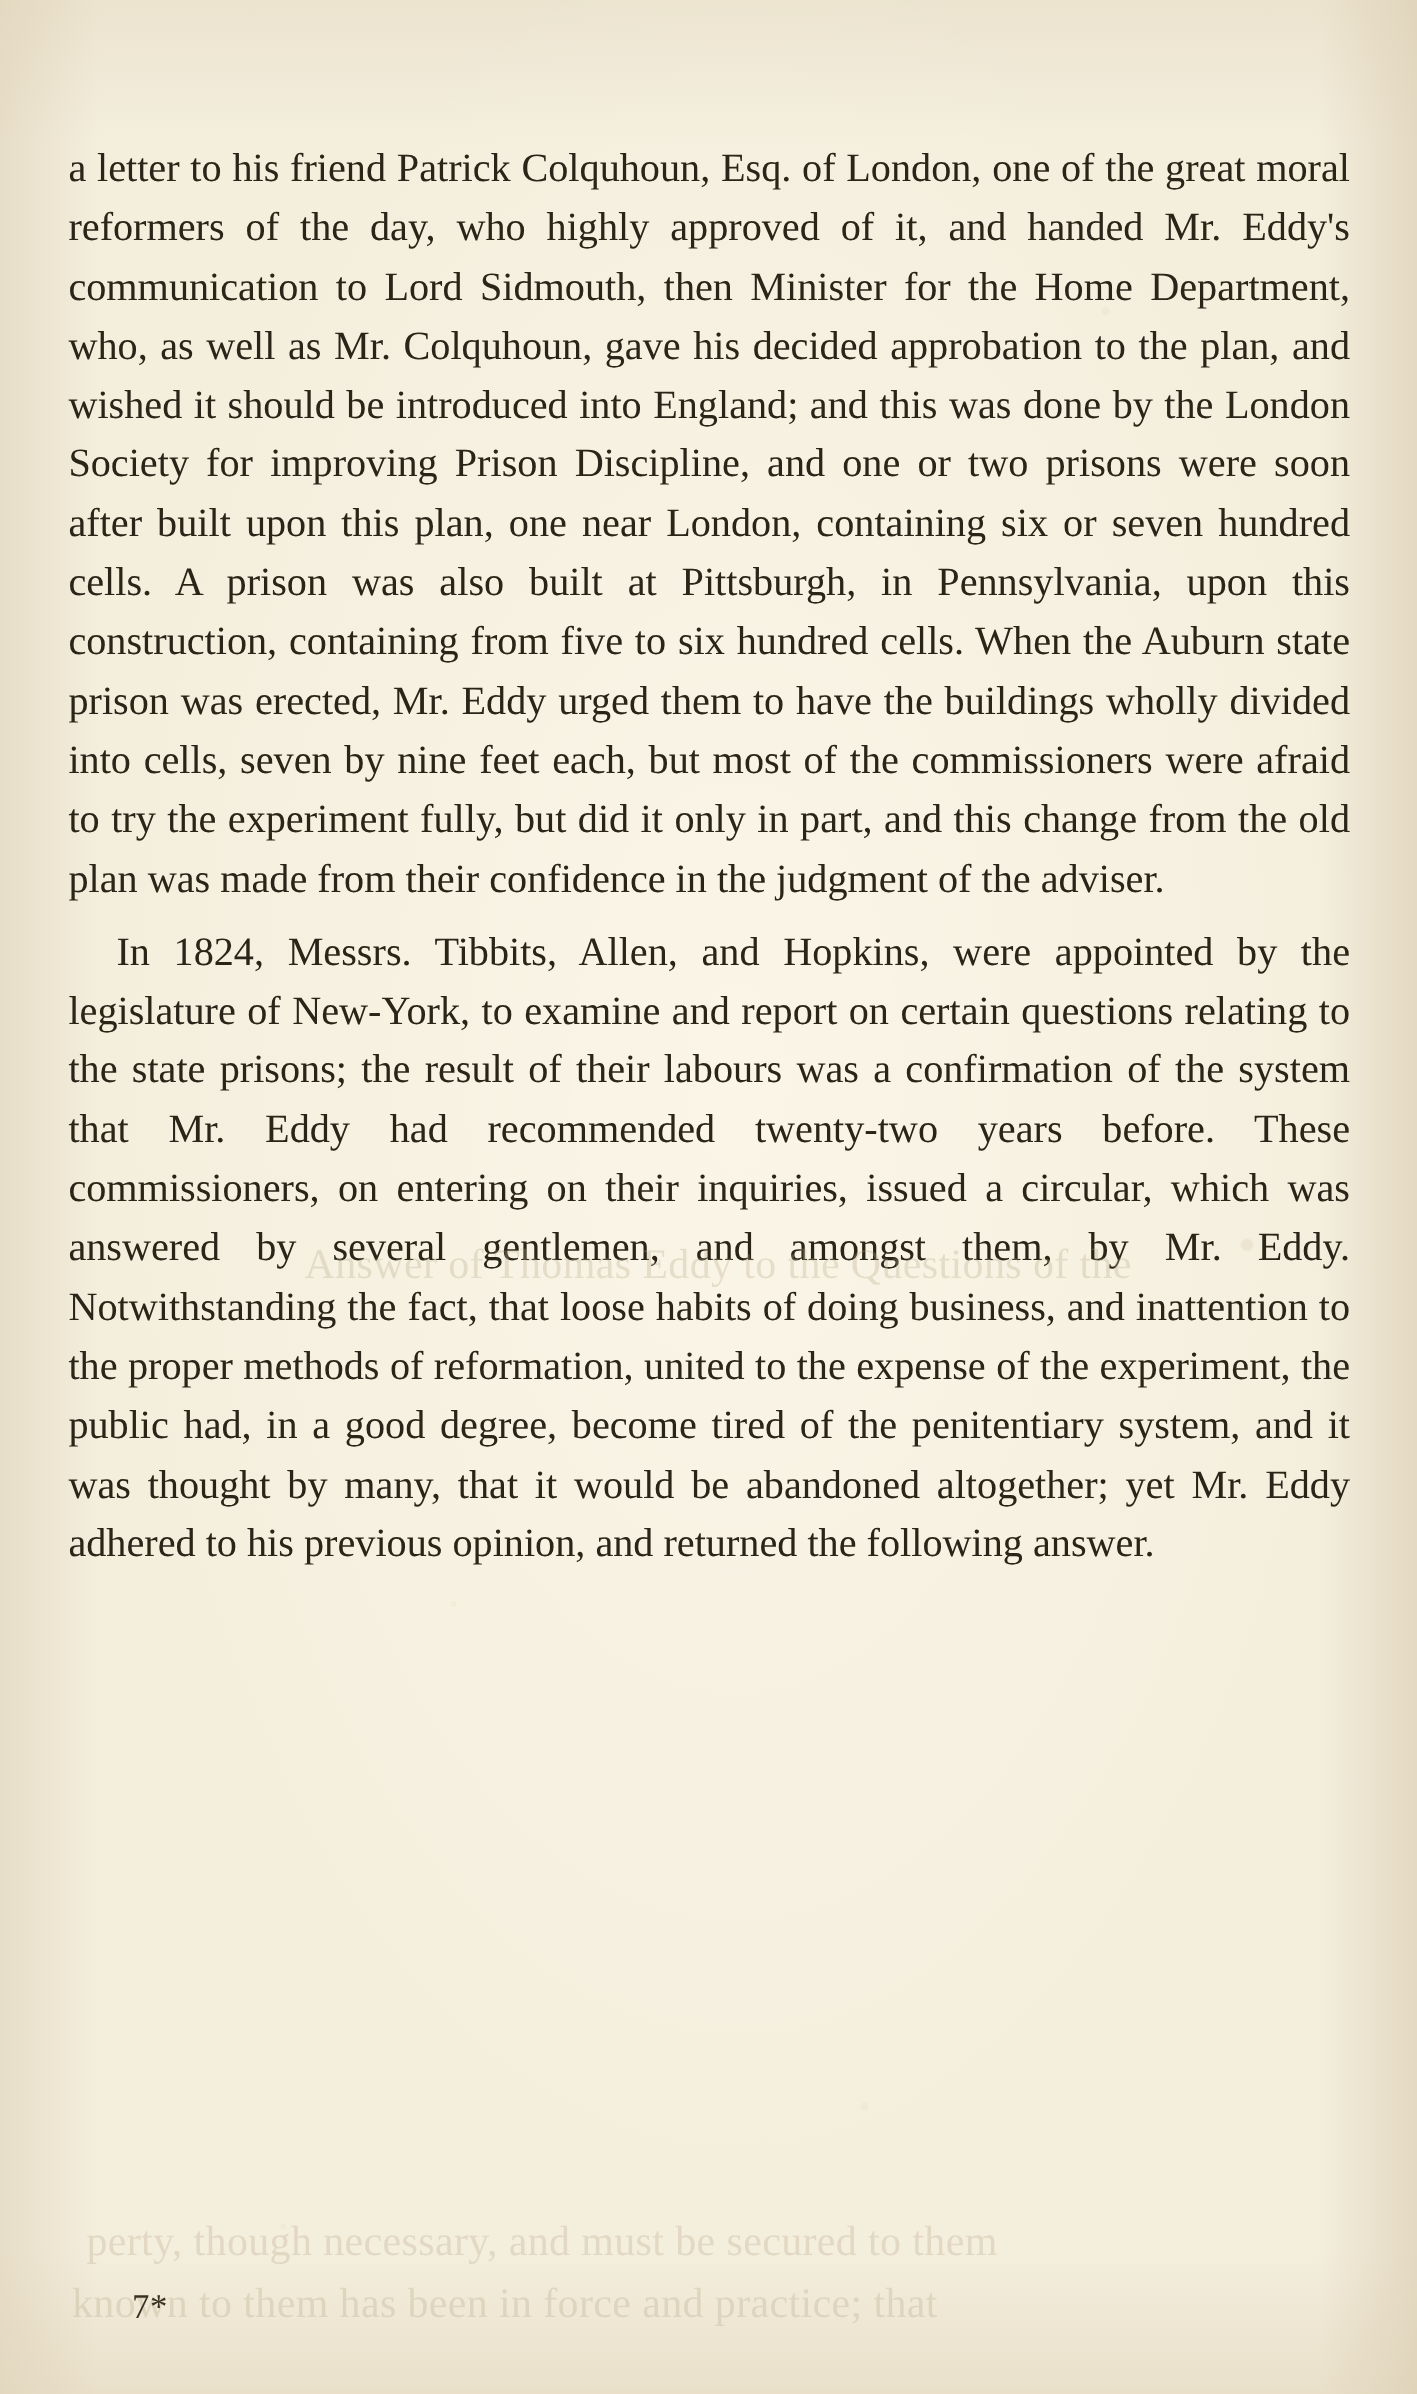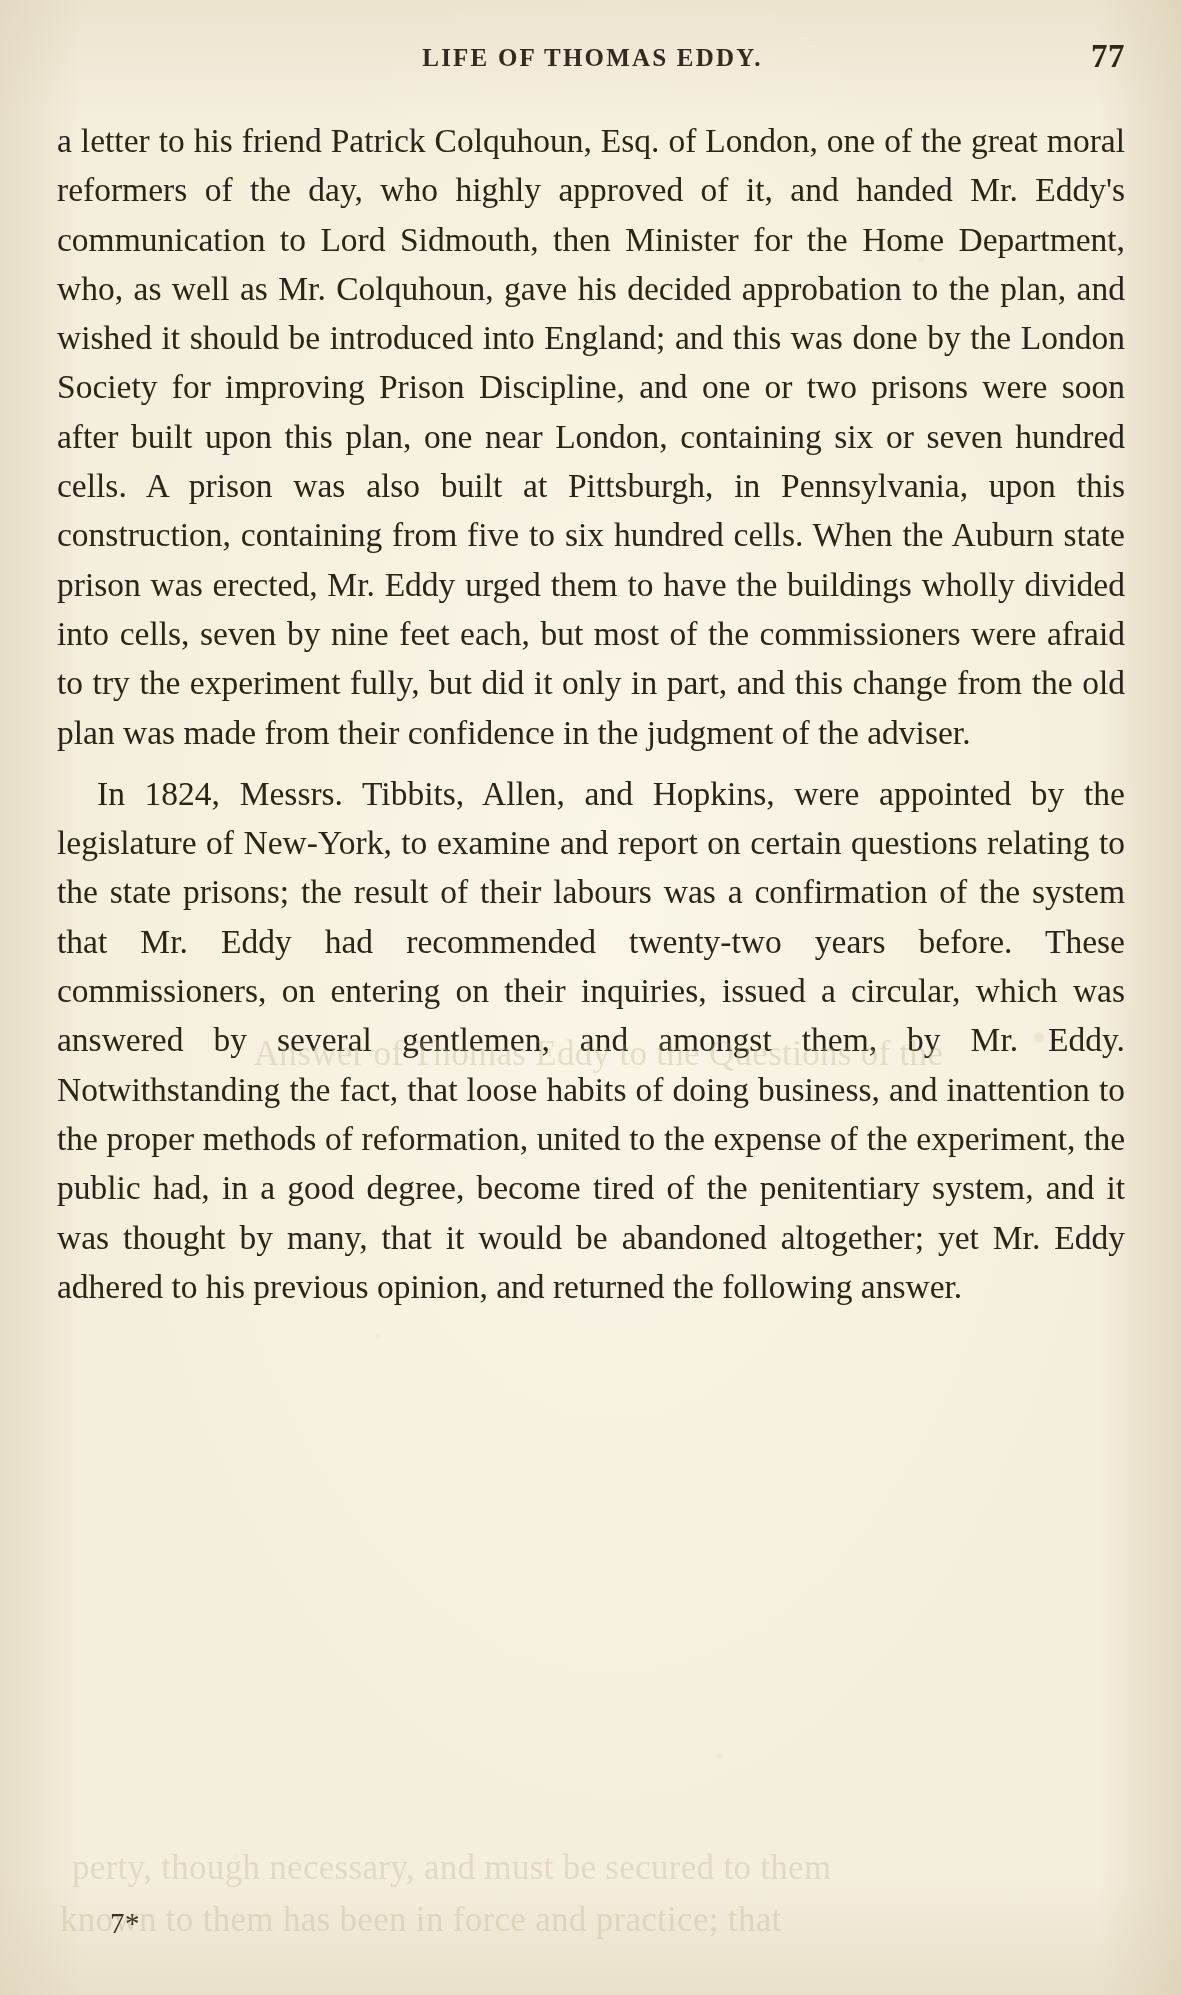--- a/index.html
+++ b/index.html
@@ -112,24 +112,20 @@
     letter-spacing: 0.5px;
   }
 </style>
 </head>
 <body>
 
 <div class="page">
 
   <div class="paper-noise"></div>
 
-  <div class="header">
-    <div class="running-head">LIFE OF THOMAS EDDY.</div>
-    <div class="folio">77</div>
-  </div>
 
   <div class="body-text">
     <p>a letter to his friend Patrick Colquhoun, Esq. of London, one of the great moral reformers of the day, who highly approved of it, and handed Mr. Eddy's communication to Lord Sidmouth, then Minister for the Home Department, who, as well as Mr. Colquhoun, gave his decided approbation to the plan, and wished it should be introduced into England; and this was done by the London Society for improving Prison Discipline, and one or two prisons were soon after built upon this plan, one near London, containing six or seven hundred cells. A prison was also built at Pittsburgh, in Pennsylvania, upon this construction, containing from five to six hundred cells. When the Auburn state prison was erected, Mr. Eddy urged them to have the buildings wholly divided into cells, seven by nine feet each, but most of the commissioners were afraid to try the experiment fully, but did it only in part, and this change from the old plan was made from their confidence in the judgment of the adviser.</p>
     <p class="indent">In 1824, Messrs. Tibbits, Allen, and Hopkins, were appointed by the legislature of New-York, to examine and report on certain questions relating to the state prisons; the result of their labours was a confirmation of the system that Mr. Eddy had recommended twenty-two years before. These commissioners, on entering on their inquiries, issued a circular, which was answered by several gentlemen, and amongst them, by Mr. Eddy. Notwithstanding the fact, that loose habits of doing business, and inattention to the proper methods of reformation, united to the expense of the experiment, the public had, in a good degree, become tired of the penitentiary system, and it was thought by many, that it would be abandoned altogether; yet Mr. Eddy adhered to his previous opinion, and returned the following answer.</p>
   </div>
 
   <div class="bleed-through bleed-1">Answer of Thomas Eddy to the Questions of the</div>
   <div class="bleed-through bleed-2">perty, though necessary, and must be secured to them</div>
   <div class="bleed-through bleed-3">known to them has been in force and practice; that</div>
 

